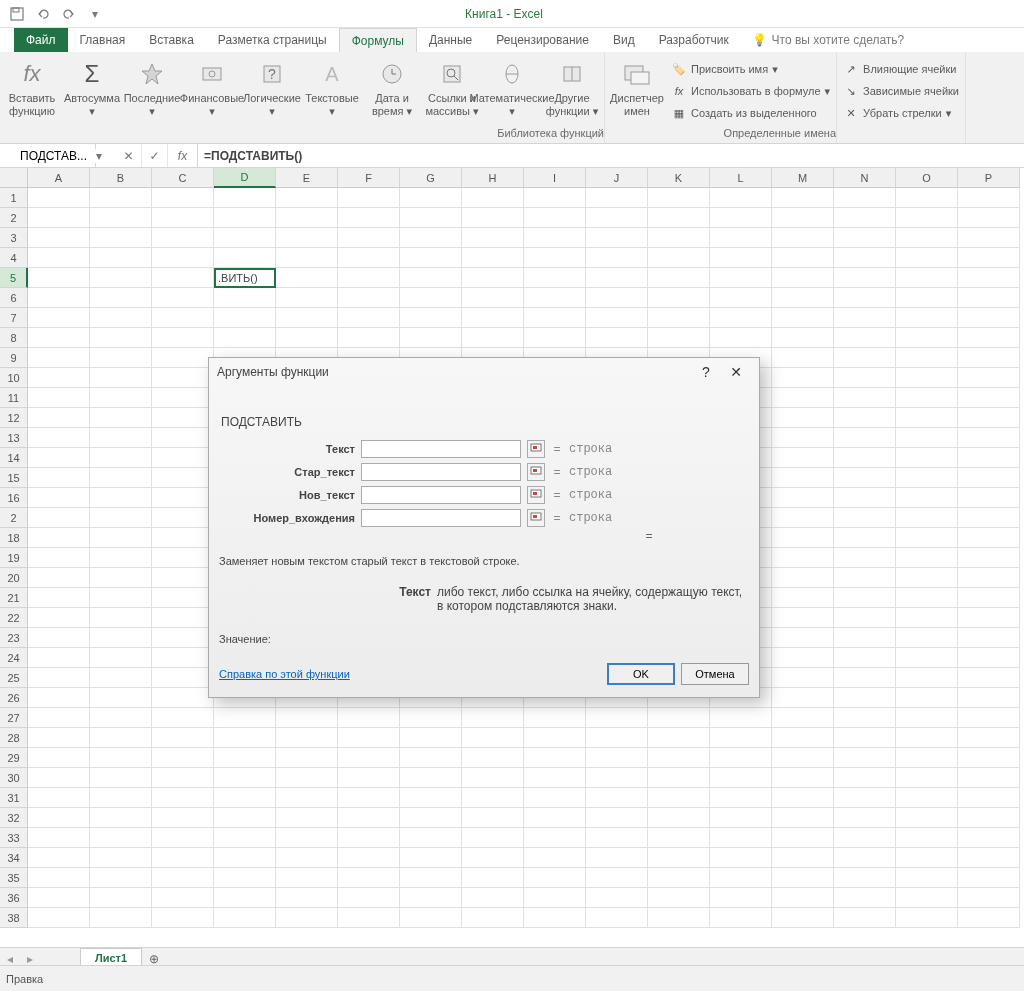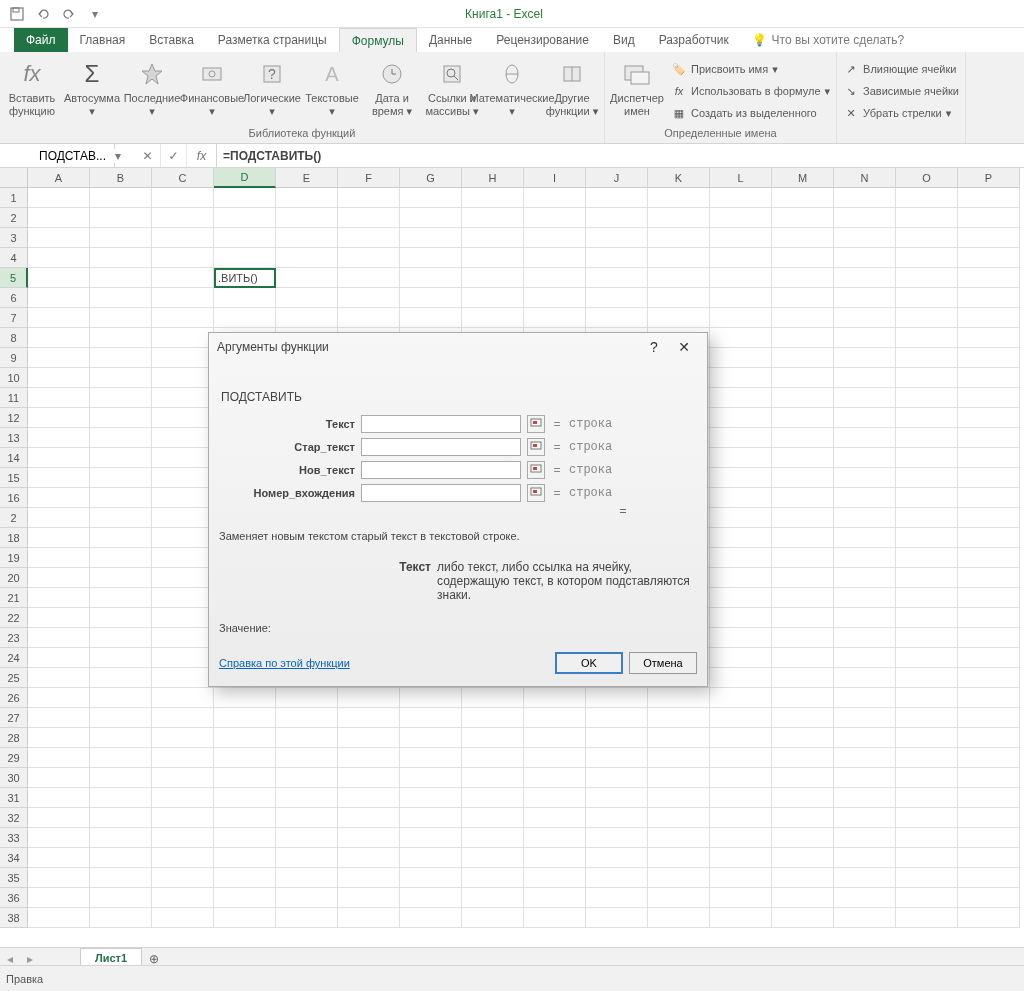--- a/index.html
+++ b/index.html
@@ -15,30 +15,30 @@
 .ribbon-tabs { height: 24px; background: #fff; display: flex; align-items: stretch; padding-left: 14px; }
 .ribbon-tab { padding: 0 12px; display: inline-flex; align-items: center; font-size: 12px; color: #5d5d5d; cursor: pointer; }
 .ribbon-tab.file { background: #217346; color: #fff; }
 .ribbon-tab.active { background: #f1f1f1; color: #217346; border: 1px solid #d4d4d4; border-bottom: none; }
 .ribbon-tab.tell { color: #7a7a7a; display: inline-flex; align-items: center; gap: 4px; }
 
 
 .ribbon { height: 92px; background: #f1f1f1; border-bottom: 1px solid #d4d4d4; display: flex; position: relative; }
 .ribbon-group { display: flex; flex-direction: column; border-right: 1px solid #e1e1e1; position: relative; }
 .ribbon-group-body { flex: 1; display: flex; align-items: flex-start; padding: 4px 2px 0; }
-.ribbon-group-label { height: 16px; font-size: 11px; color: #6a6a6a; text-align: center; }
+.ribbon-group-label { height: 16px; font-size: 11px; color: #6a6a6a; text-align: right; }
 .big-btn { width: 60px; height: 70px; display: flex; flex-direction: column; align-items: center; justify-content: flex-start; cursor: pointer; padding-top: 2px; }
 .big-btn .ico { width: 32px; height: 32px; display: flex; align-items: center; justify-content: center; margin-bottom: 2px; }
 .big-btn .lbl { font-size: 11px; color: #5a5a5a; text-align: center; line-height: 13px; }
 .small-row { height: 22px; display: flex; align-items: center; padding: 0 4px; font-size: 11px; color: #5a5a5a; cursor: pointer; gap: 4px; }
 .small-row .ico { width: 16px; height: 16px; display: inline-flex; align-items: center; justify-content: center; }
 
 
 .formula-bar { height: 24px; display: flex; align-items: stretch; border-bottom: 1px solid #d4d4d4; }
-.name-box { width: 96px; border-right: 1px solid #d4d4d4; display: flex; align-items: center; padding: 0 20px; margin-left: 19px; }
+.name-box { width: 96px; border-right: 1px solid #d4d4d4; display: flex; align-items: center; padding: 0 20px; }
 .name-box input { border: none; width: 76px; font-size: 12px; outline: none; }
 .name-box .dd { width: 16px; text-align: center; color: #777; cursor: pointer; }
 .fb-btn { width: 26px; display: inline-flex; align-items: center; justify-content: center; border-right: 1px solid #e6e6e6; color: #777; cursor: pointer; }
 .fx-label { width: 30px; display: inline-flex; align-items: center; justify-content: center; font-style: italic; color: #777; border-right: 1px solid #d4d4d4; }
 .formula-input { flex: 1; padding: 0 6px; display: flex; align-items: center; font-weight: bold; font-size: 12px; }
 
 
 .grid-area { position: absolute; top: 168px; left: 0; right: 0; bottom: 22px; overflow: hidden; background: #fff; }
 .col-headers { display: flex; position: absolute; top: 0; left: 0; right: 0; height: 20px; }
 .corner { width: 28px; height: 20px; background: #f0f0f0; border-right: 1px solid #ccc; border-bottom: 1px solid #ccc; }
@@ -54,21 +54,21 @@
 
 .sheet-tabs { position: absolute; bottom: 22px; left: 0; right: 0; height: 22px; background: #f1f1f1; display: flex; align-items: center; border-top: 1px solid #d4d4d4; }
 .st-nav { width: 20px; height: 20px; display: inline-flex; align-items: center; justify-content: center; color: #999; cursor: pointer; }
 .sheet-tab { height: 22px; padding: 0 14px; background: #fff; border: 1px solid #ccc; border-bottom: 2px solid #217346; display: inline-flex; align-items: center; font-size: 11px; font-weight: bold; color: #217346; cursor: pointer; }
 .add-sheet { width: 24px; height: 22px; display: inline-flex; align-items: center; justify-content: center; color: #666; cursor: pointer; }
 
 
 .status-bar { position: absolute; bottom: 0; left: 0; right: 0; height: 26px; background: #f1f1f1; border-top: 1px solid #d4d4d4; display: flex; align-items: center; padding: 0 6px; font-size: 11px; color: #555; }
 
 
-.dialog { position: absolute; top: 332px; left: 208px; width: 500px; background: linear-gradient(#f7f7f7, #ececec); border: 1px solid #aaa; box-shadow: 6px 6px 16px rgba(0,0,0,0.25); }
+.dialog { position: absolute; top: 357px; left: 208px; width: 552px; background: linear-gradient(#f7f7f7, #ececec); border: 1px solid #aaa; box-shadow: 6px 6px 16px rgba(0,0,0,0.25); }
 .dlg-title { height: 28px; display: flex; align-items: center; padding: 0 8px; font-size: 12px; }
 .dlg-title .t { flex: 1; }
 .dlg-title .icn { width: 30px; text-align: center; cursor: pointer; font-size: 14px; color: #333; }
 .dlg-body { padding: 4px 10px 10px; }
 .fn-name { font-size: 12px; color: #444; padding: 4px 0 8px 2px; margin-top: 21px; }
 .arg-row { display: flex; align-items: center; height: 23px; gap: 6px; }
 .arg-label { width: 136px; text-align: right; font-weight: bold; font-size: 11px; }
 .arg-input { width: 160px; height: 18px; border: 1px solid #aaa; background: #fff; padding: 0 2px; font-size: 11px; }
 .arg-ref { width: 18px; height: 18px; border: 1px solid #aaa; background: #f4f4f4; display: inline-flex; align-items: center; justify-content: center; cursor: pointer; }
 .arg-eq { width: 12px; text-align: center; color: #888; }

